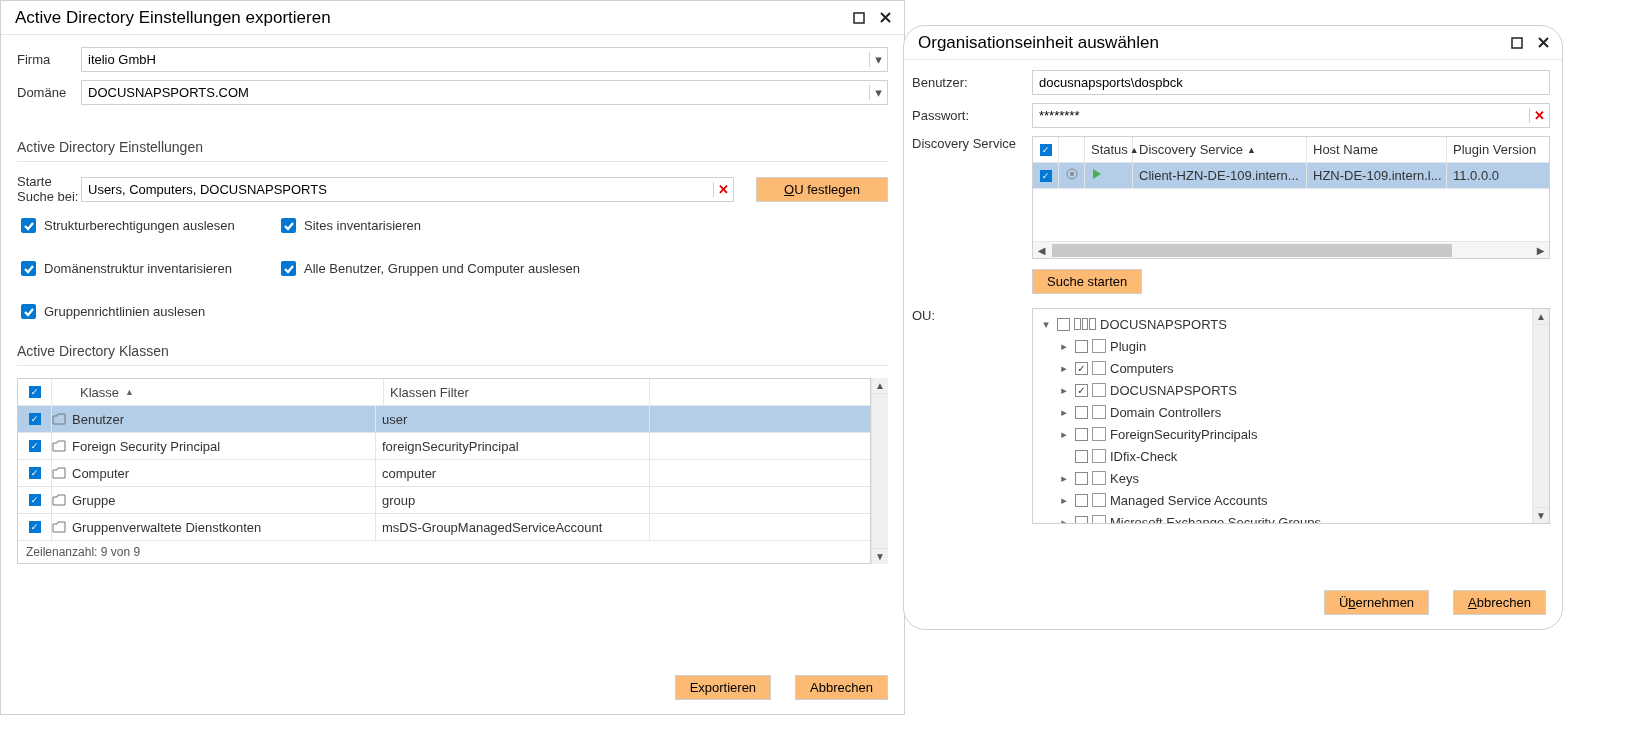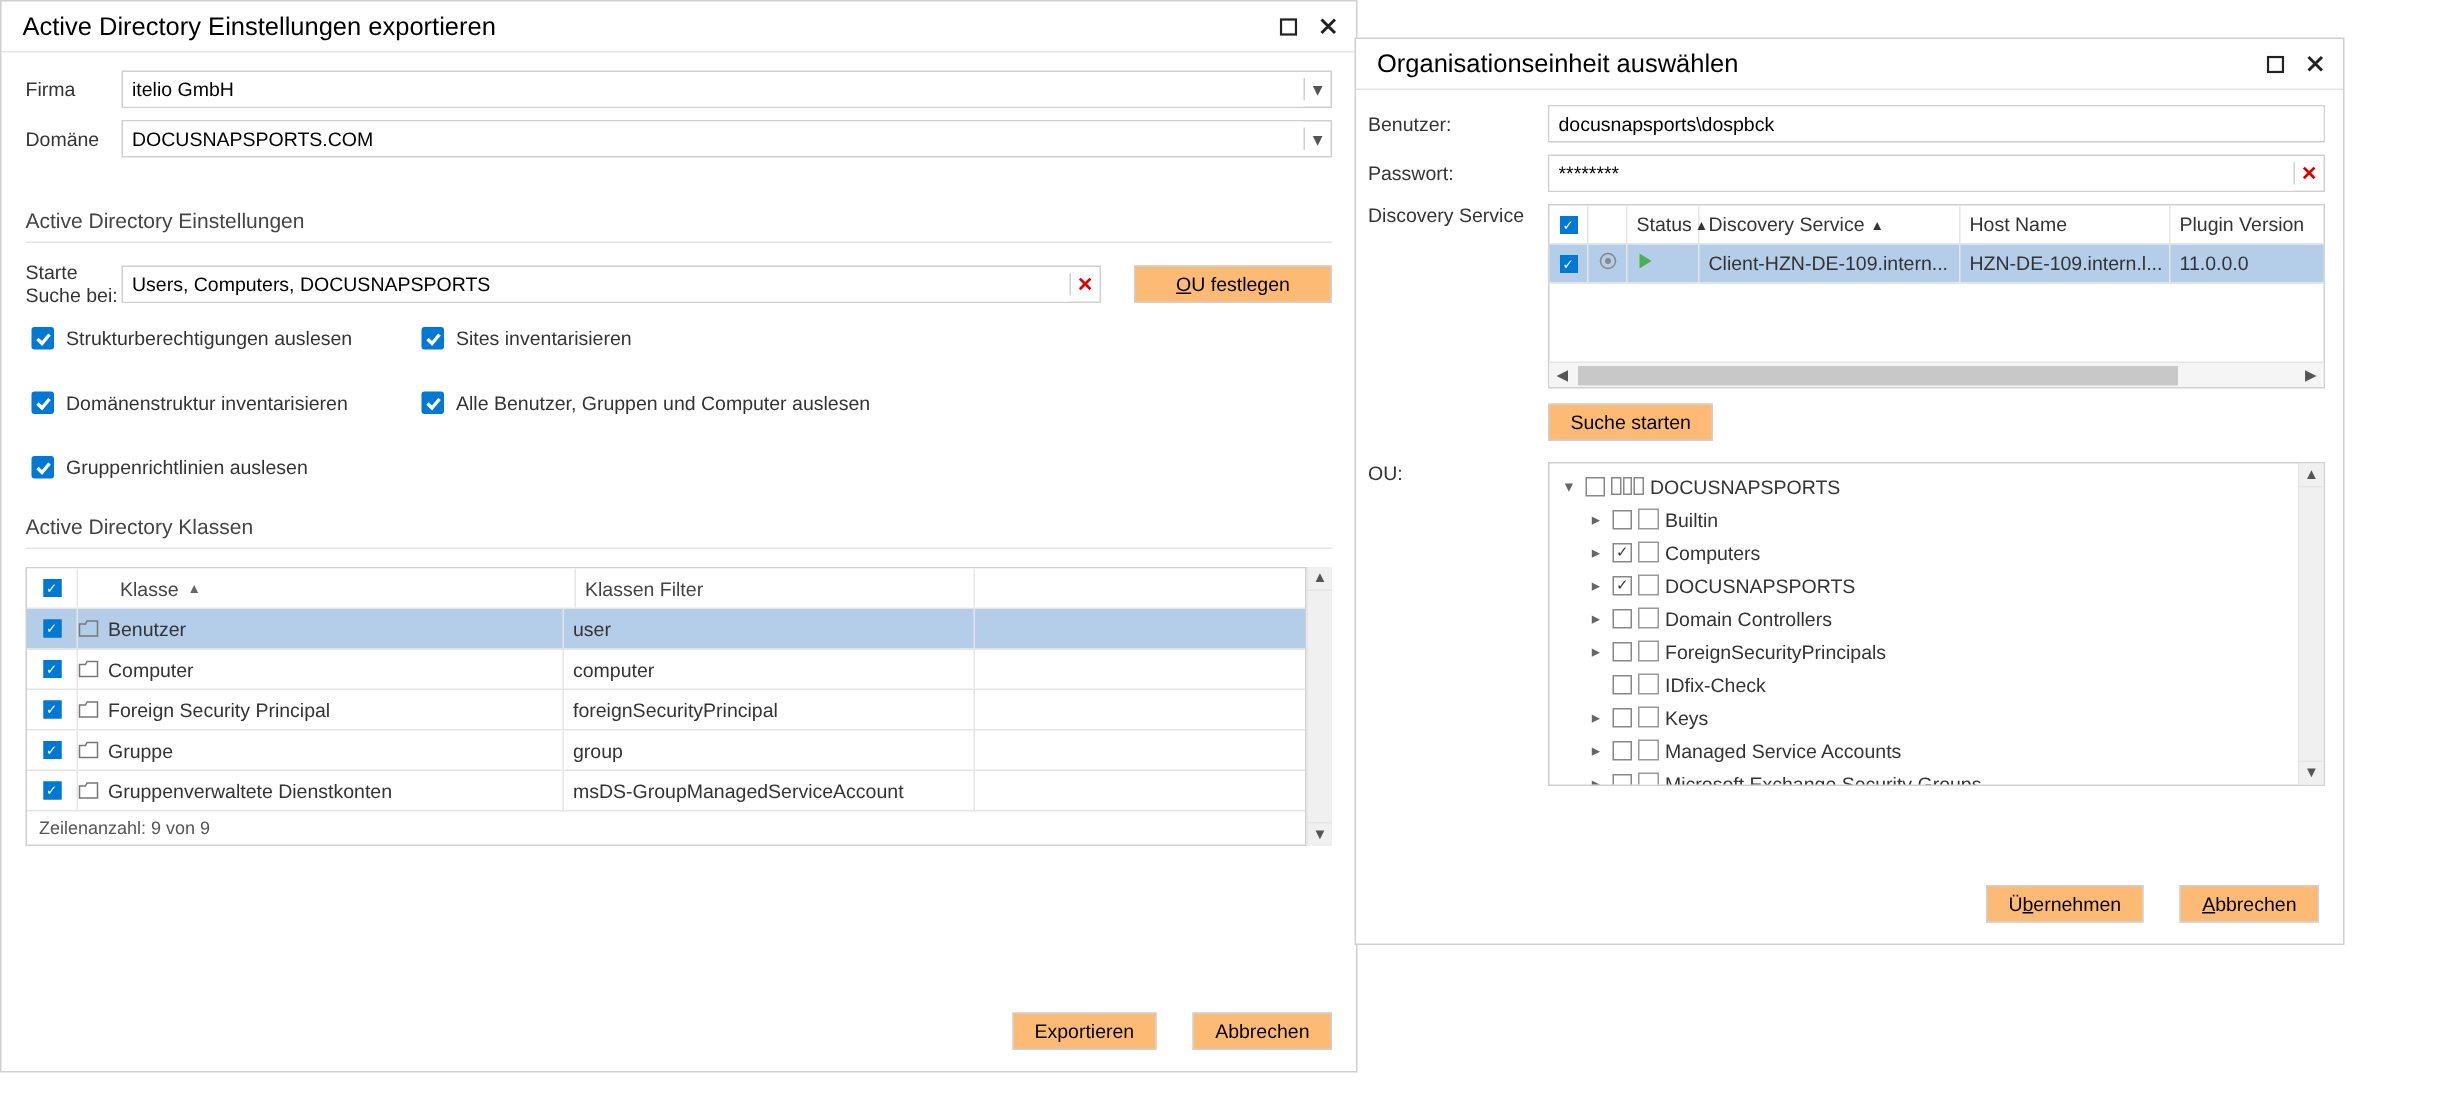--- a/index.html
+++ b/index.html
@@ -21,21 +21,21 @@
     height: 736px;
     position: relative;
     overflow: hidden;
   }
   .window {
     position: absolute;
     background: #fff;
     border: 1px solid var(--border);
   }
   .win-left { left: 0; top: 0; width: 905px; height: 715px; }
-  .win-right { left: 903px; top: 25px; width: 660px; height: 605px; }
+  .win-right { left: 903px; top: 25px; width: 660px; height: 605px; border-radius: 22px; }
 
   .titlebar {
     display: flex;
     align-items: center;
     height: 34px;
     padding: 0 8px 0 14px;
     border-bottom: 1px solid var(--border-light);
   }
   .titlebar .title {
     flex: 1;
@@ -324,35 +324,35 @@
             </div>
             <div class="trow">
               <div class="col-check">
                 <span class="small-chk checked"></span>
               </div>
               <div class="col-icon folder-icon">
                 <svg width="14" height="12">
                   <path d="M1 3 L5 3 L6 1 L13 1 L13 11 L1 11 Z" fill="none" stroke="#777"></path>
                 </svg>
               </div>
-              <div class="col-klasse">Computer</div>
-              <div class="col-filter">computer</div>
+              <div class="col-klasse">Foreign Security Principal</div>
+              <div class="col-filter">foreignSecurityPrincipal</div>
               <div class="col-rest"></div>
             </div>
             <div class="trow">
               <div class="col-check">
                 <span class="small-chk checked"></span>
               </div>
               <div class="col-icon folder-icon">
                 <svg width="14" height="12">
                   <path d="M1 3 L5 3 L6 1 L13 1 L13 11 L1 11 Z" fill="none" stroke="#777"></path>
                 </svg>
               </div>
-              <div class="col-klasse">Foreign Security Principal</div>
-              <div class="col-filter">foreignSecurityPrincipal</div>
+              <div class="col-klasse">Computer</div>
+              <div class="col-filter">computer</div>
               <div class="col-rest"></div>
             </div>
             <div class="trow">
               <div class="col-check">
                 <span class="small-chk checked"></span>
               </div>
               <div class="col-icon folder-icon">
                 <svg width="14" height="12">
                   <path d="M1 3 L5 3 L6 1 L13 1 L13 11 L1 11 Z" fill="none" stroke="#777"></path>
                 </svg>
@@ -483,21 +483,21 @@
                 <span></span>
                 <span></span>
                 <span></span>
               </span>
               <span>DOCUSNAPSPORTS</span>
             </div>
             <div class="tree-row" style="padding-left: 18px;">
               <span class="exp">▸</span>
               <span class="cb"></span>
               <span class="ico1"></span>
-              <span>Builtin</span>
+              <span>Plugin</span>
             </div>
             <div class="tree-row" style="padding-left: 18px;">
               <span class="exp">▸</span>
               <span class="cb checked"></span>
               <span class="ico1"></span>
               <span>Computers</span>
             </div>
             <div class="tree-row" style="padding-left: 18px;">
               <span class="exp">▸</span>
               <span class="cb checked"></span>

